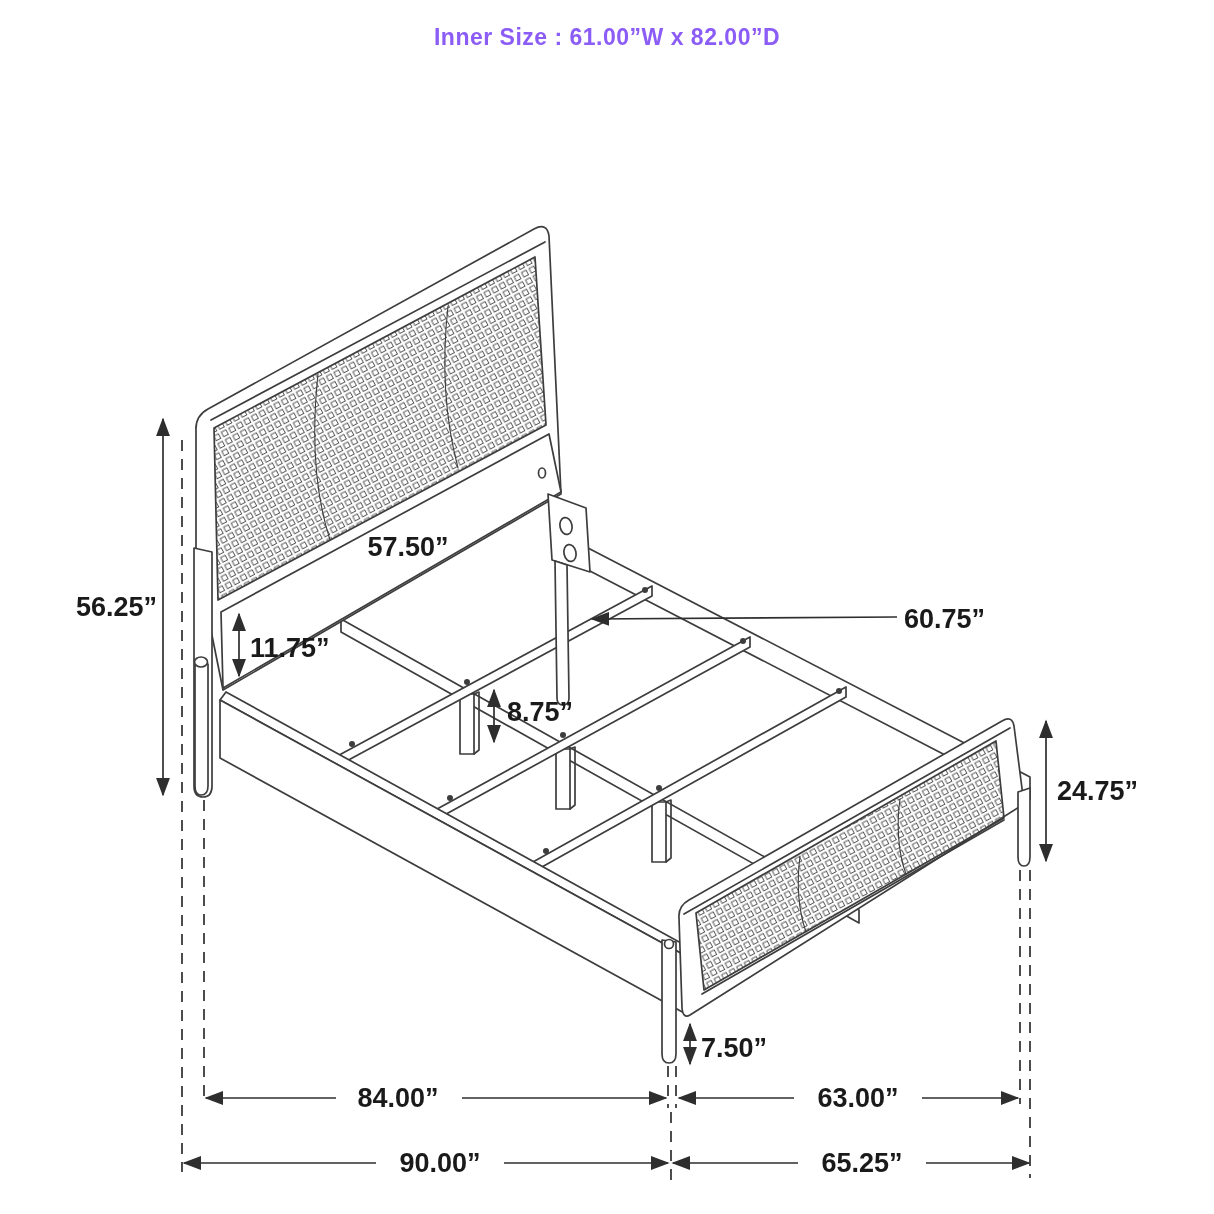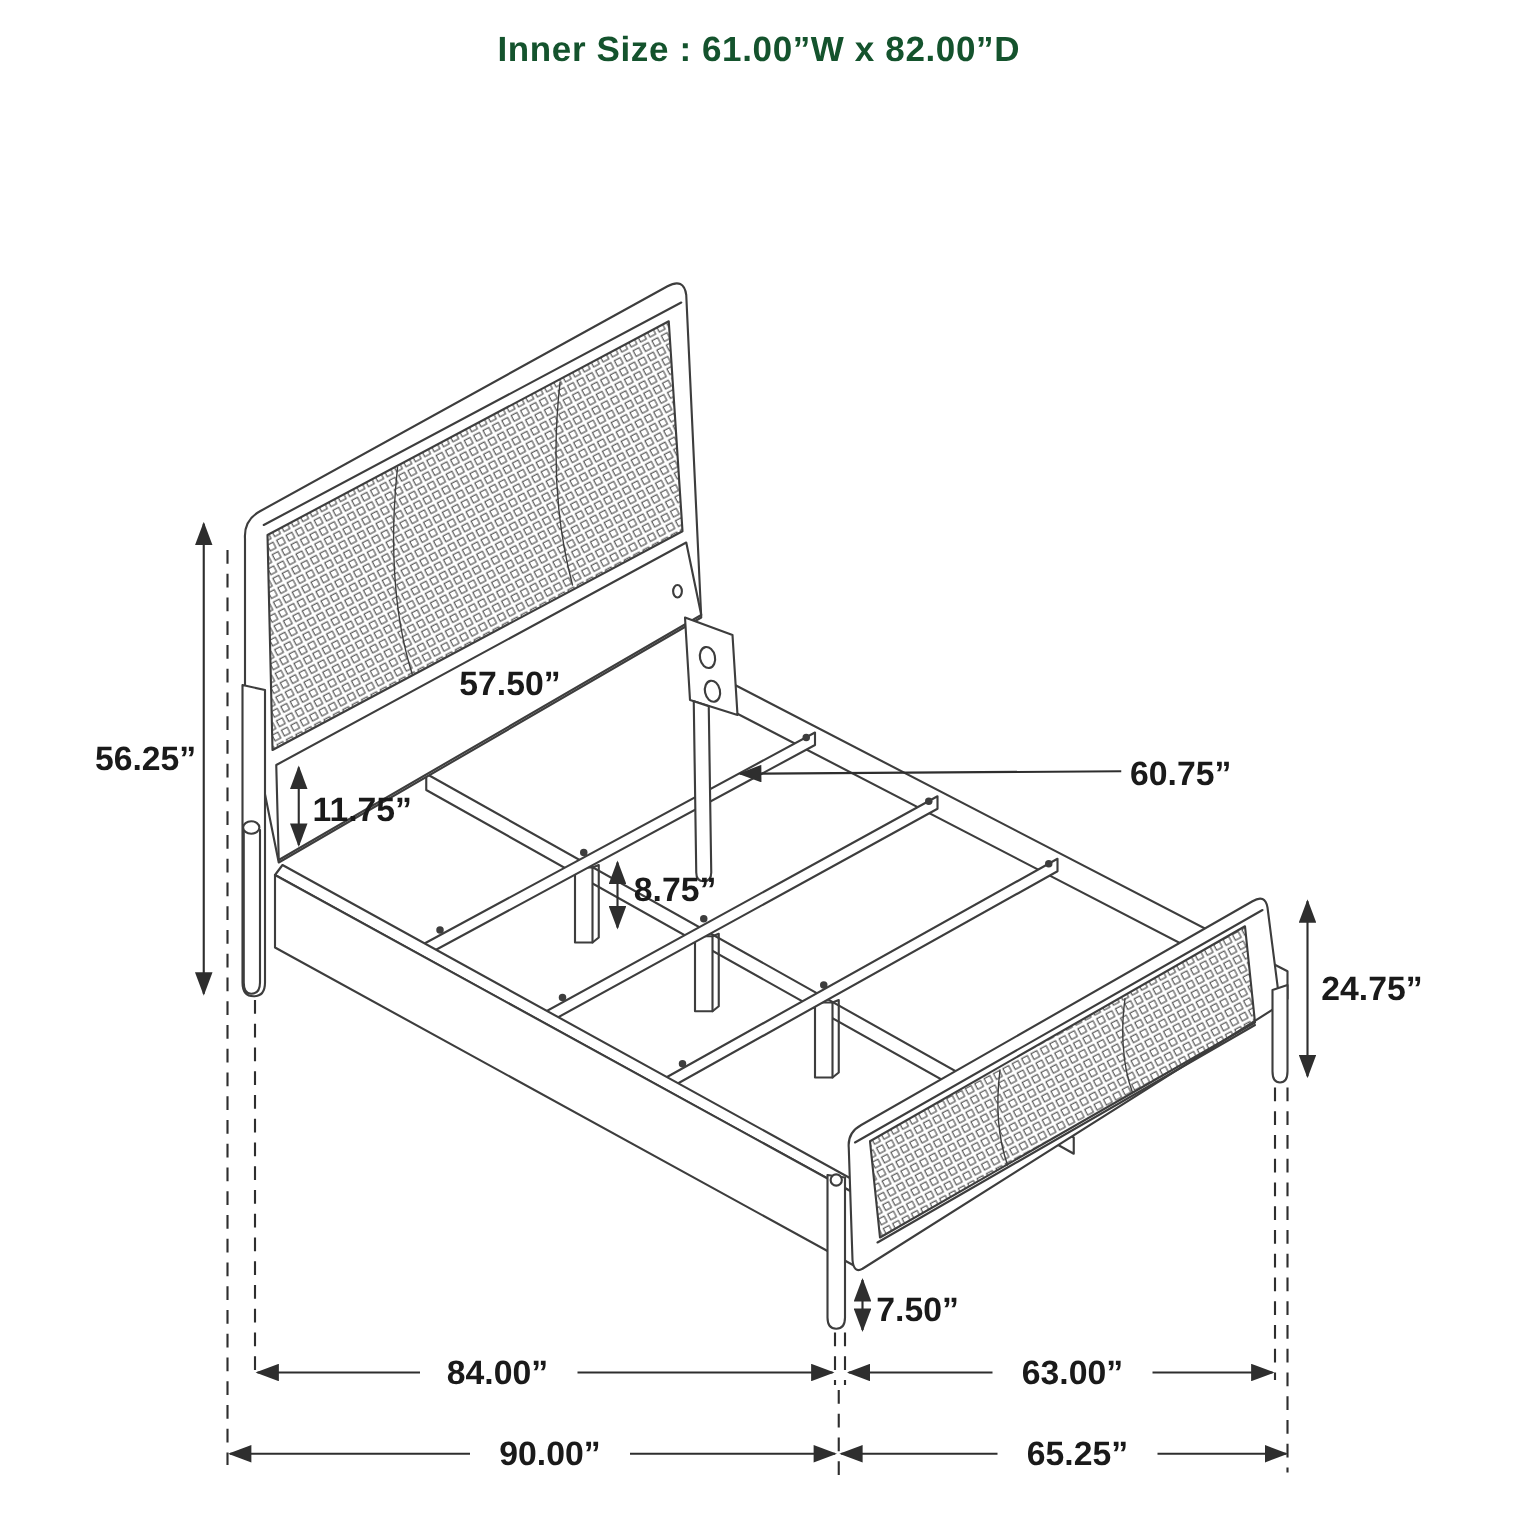--- a/index.html
+++ b/index.html
@@ -1,19 +1,19 @@
 <!DOCTYPE html>
 <html><head>
 <meta charset="utf-8">
 <style>
   html,body{margin:0;padding:0;background:#fff;}
   .canvas{position:relative;width:1214px;height:1214px;background:#ffffff;overflow:hidden;
           font-family:"Liberation Sans", sans-serif;}
   .title{position:absolute;top:24px;left:0;right:0;text-align:center;
-         font-size:28px;font-weight:bold;color:#14532d;letter-spacing:.5px;}
+         font-size:23px;font-weight:bold;color:#8b5cf6;letter-spacing:.5px;}
   svg{position:absolute;top:0;left:0;}
   .dim-text{font-family:"Liberation Sans", sans-serif;font-size:27px;font-weight:bold;fill:#1a1a1a;}
 </style>
 </head>
 <body>
 
 <div class="canvas">
 
   <div class="title">Inner Size : 61.00”W x 82.00”D</div>
 

